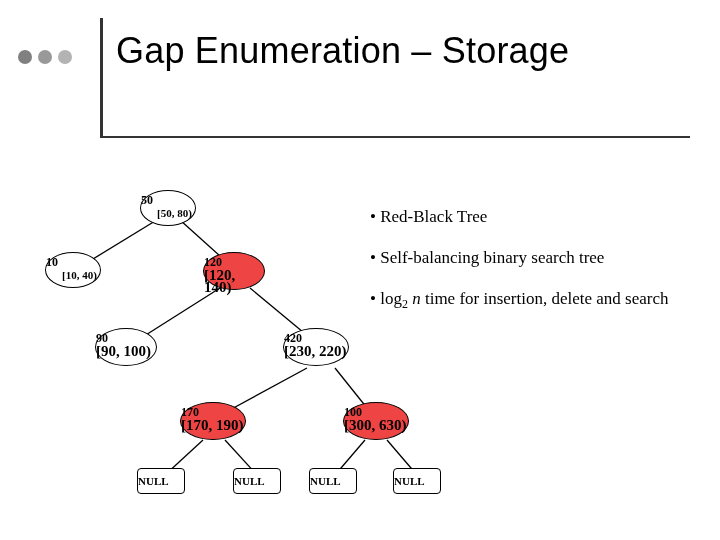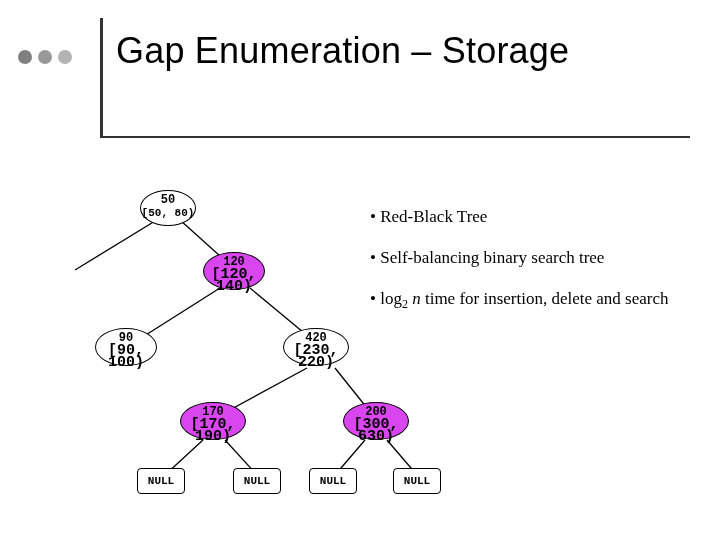--- a/index.html
+++ b/index.html
@@ -85,36 +85,36 @@
     height: 320px;
   }
   .tree svg {
     position: absolute;
     left: 0;
     top: 0;
   }
   .node {
     position: absolute;
     border: 1.5px solid #000;
-    text-align: center;
-    font-family: Liberation Mono, monospace;
+    text-align: left;
+    font-family: Liberation Serif, serif;
     font-weight: bold;
     box-sizing: border-box;
     padding: 0;
   }
   .node .l1 { font-size: 12px; line-height: 13px; margin-top: 3px; }
-  .node .l2 { font-size: 11px; line-height: 12px; }
+  .node .l2 { font-size: 11px; line-height: 12px; padding-left: 16px; }
   .node .l2a{ font-size: 15px; line-height: 12px; }
   .node-black {
     background: #ffffff;
     color: #000;
     border-radius: 50%;
   }
   .node-red {
-    background: #d946ef;
+    background: #ef4444;
     color: #000;
     border-radius: 50%;
   }
   .node-null {
     background: #ffffff;
     color: #000;
     border-radius: 4px;
     font-size: 11px;
     line-height: 24px;
     height: 26px;
@@ -167,40 +167,44 @@
 
         <line x1="362" y1="260" x2="392" y2="295"></line>
       </g>
     </svg>
 
     <div class="node node-black" style="left:115px; top:10px; width:56px; height:36px;">
       <div class="l1">50</div>
       <div class="l2">[50, 80)</div>
     </div>
 
+    <div class="node node-black" style="left:20px; top:72px; width:56px; height:36px;">
+      <div class="l1">10</div>
+      <div class="l2">[10, 40)</div>
+    </div>
     <div class="node node-red" style="left:178px; top:72px; width:62px; height:38px;">
       <div class="l1">120</div>
       <div class="l2a">[120, 140)</div>
     </div>
 
     <div class="node node-black" style="left:70px; top:148px; width:62px; height:38px;">
       <div class="l1">90</div>
       <div class="l2a">[90, 100)</div>
     </div>
     <div class="node node-black" style="left:258px; top:148px; width:66px; height:38px;">
       <div class="l1">420</div>
       <div class="l2a">[230, 220)</div>
     </div>
 
     <div class="node node-red" style="left:155px; top:222px; width:66px; height:38px;">
       <div class="l1">170</div>
       <div class="l2a">[170, 190)</div>
     </div>
     <div class="node node-red" style="left:318px; top:222px; width:66px; height:38px;">
-      <div class="l1">200</div>
+      <div class="l1">100</div>
       <div class="l2a">[300, 630)</div>
     </div>
 
     <div class="node node-null" style="left:112px; top:288px;">NULL</div>
     <div class="node node-null" style="left:208px; top:288px;">NULL</div>
     <div class="node node-null" style="left:284px; top:288px;">NULL</div>
     <div class="node node-null" style="left:368px; top:288px;">NULL</div>
   </div>
 
 </div>

